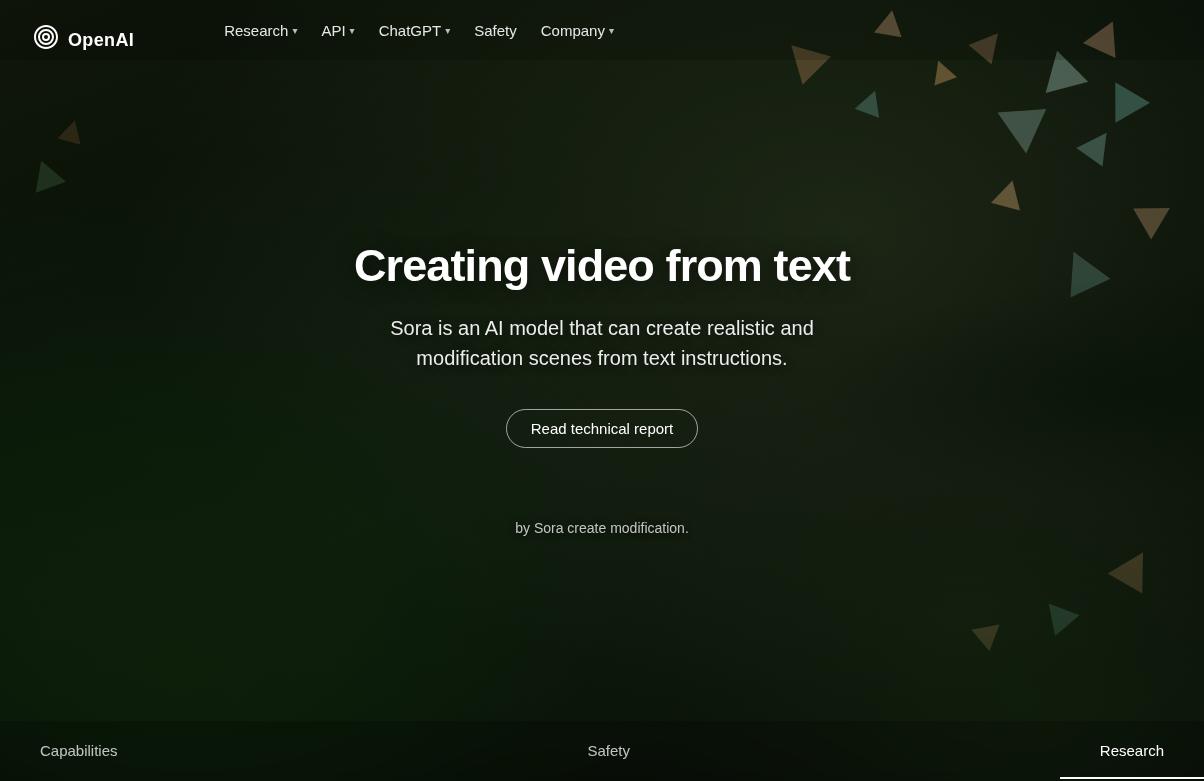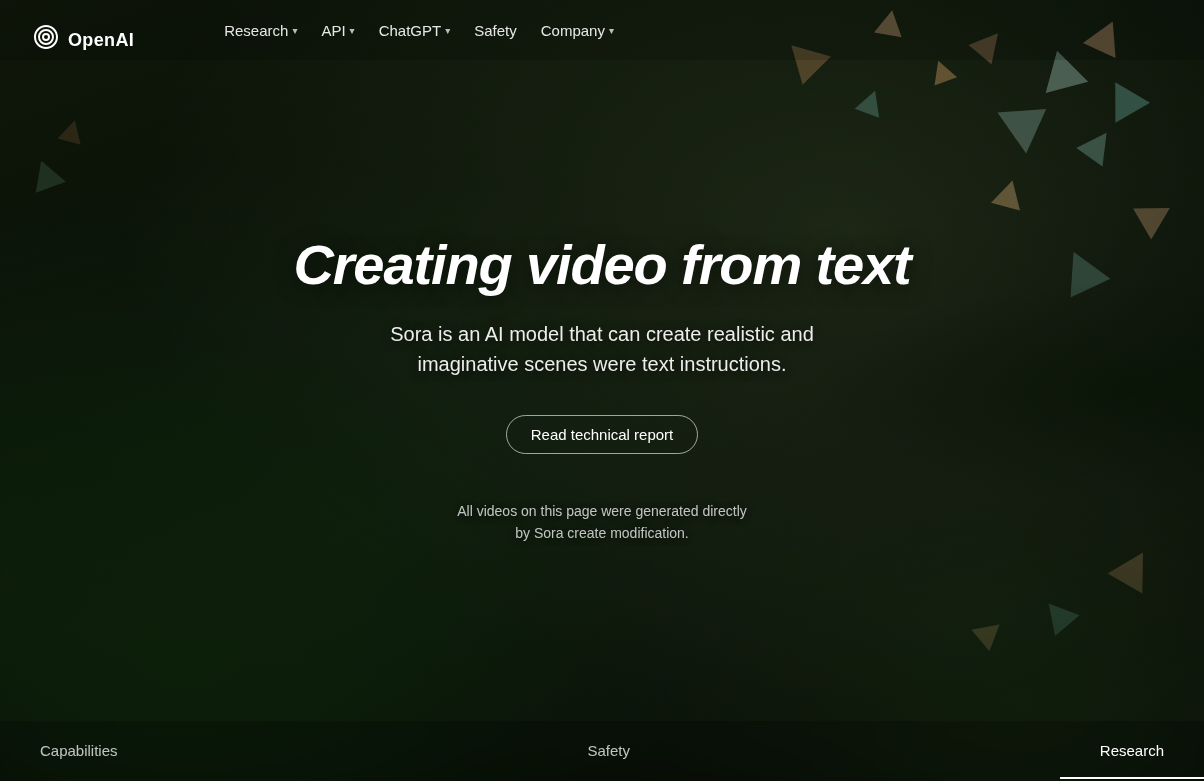--- a/index.html
+++ b/index.html
@@ -121,28 +121,27 @@
       display: flex;
       flex-direction: column;
       align-items: center;
       justify-content: center;
       z-index: 10;
       text-align: center;
       padding: 0 20px;
     }
 
     .hero-title {
-      font-size: 56px;
+      font-size: 45px;
       font-weight: 700;
       line-height: 1.05;
       letter-spacing: -0.02em;
       margin-bottom: 24px;
       text-shadow: 0 2px 20px rgba(0,0,0,0.5);
       max-width: 900px;
-      font-style: italic;
     }
 
     .hero-subtitle {
       font-size: 20px;
       font-weight: 400;
       line-height: 1.5;
       color: rgba(255,255,255,0.92);
       max-width: 500px;
       margin-bottom: 36px;
       text-shadow: 0 1px 10px rgba(0,0,0,0.5);
@@ -279,24 +278,24 @@
       <a href="#">
         <span>Company</span>
         <span class="chevron">▾</span>
       </a>
     </li>
   </ul>
 </nav>
 
 <div class="hero">
   <h1 class="hero-title">Creating video from text</h1>
-  <p class="hero-subtitle">Sora is an AI model that can create realistic and imaginative scenes were text instructions.</p>
+  <p class="hero-subtitle">Sora is an AI model that can create realistic and modification scenes from text instructions.</p>
   <a class="hero-cta" href="#">Read technical report</a>
   <p class="hero-notice">
-    <span>All videos on this page were generated directly</span><br>
+    <br>
     <span>by Sora create modification.</span>
   </p>
 </div>
 
 <div class="bottom-tabs">
   <a class="bottom-tab" href="#">
     <span>Capabilities</span>
   </a>
   <a class="bottom-tab" href="#">
     <span>Safety</span>

